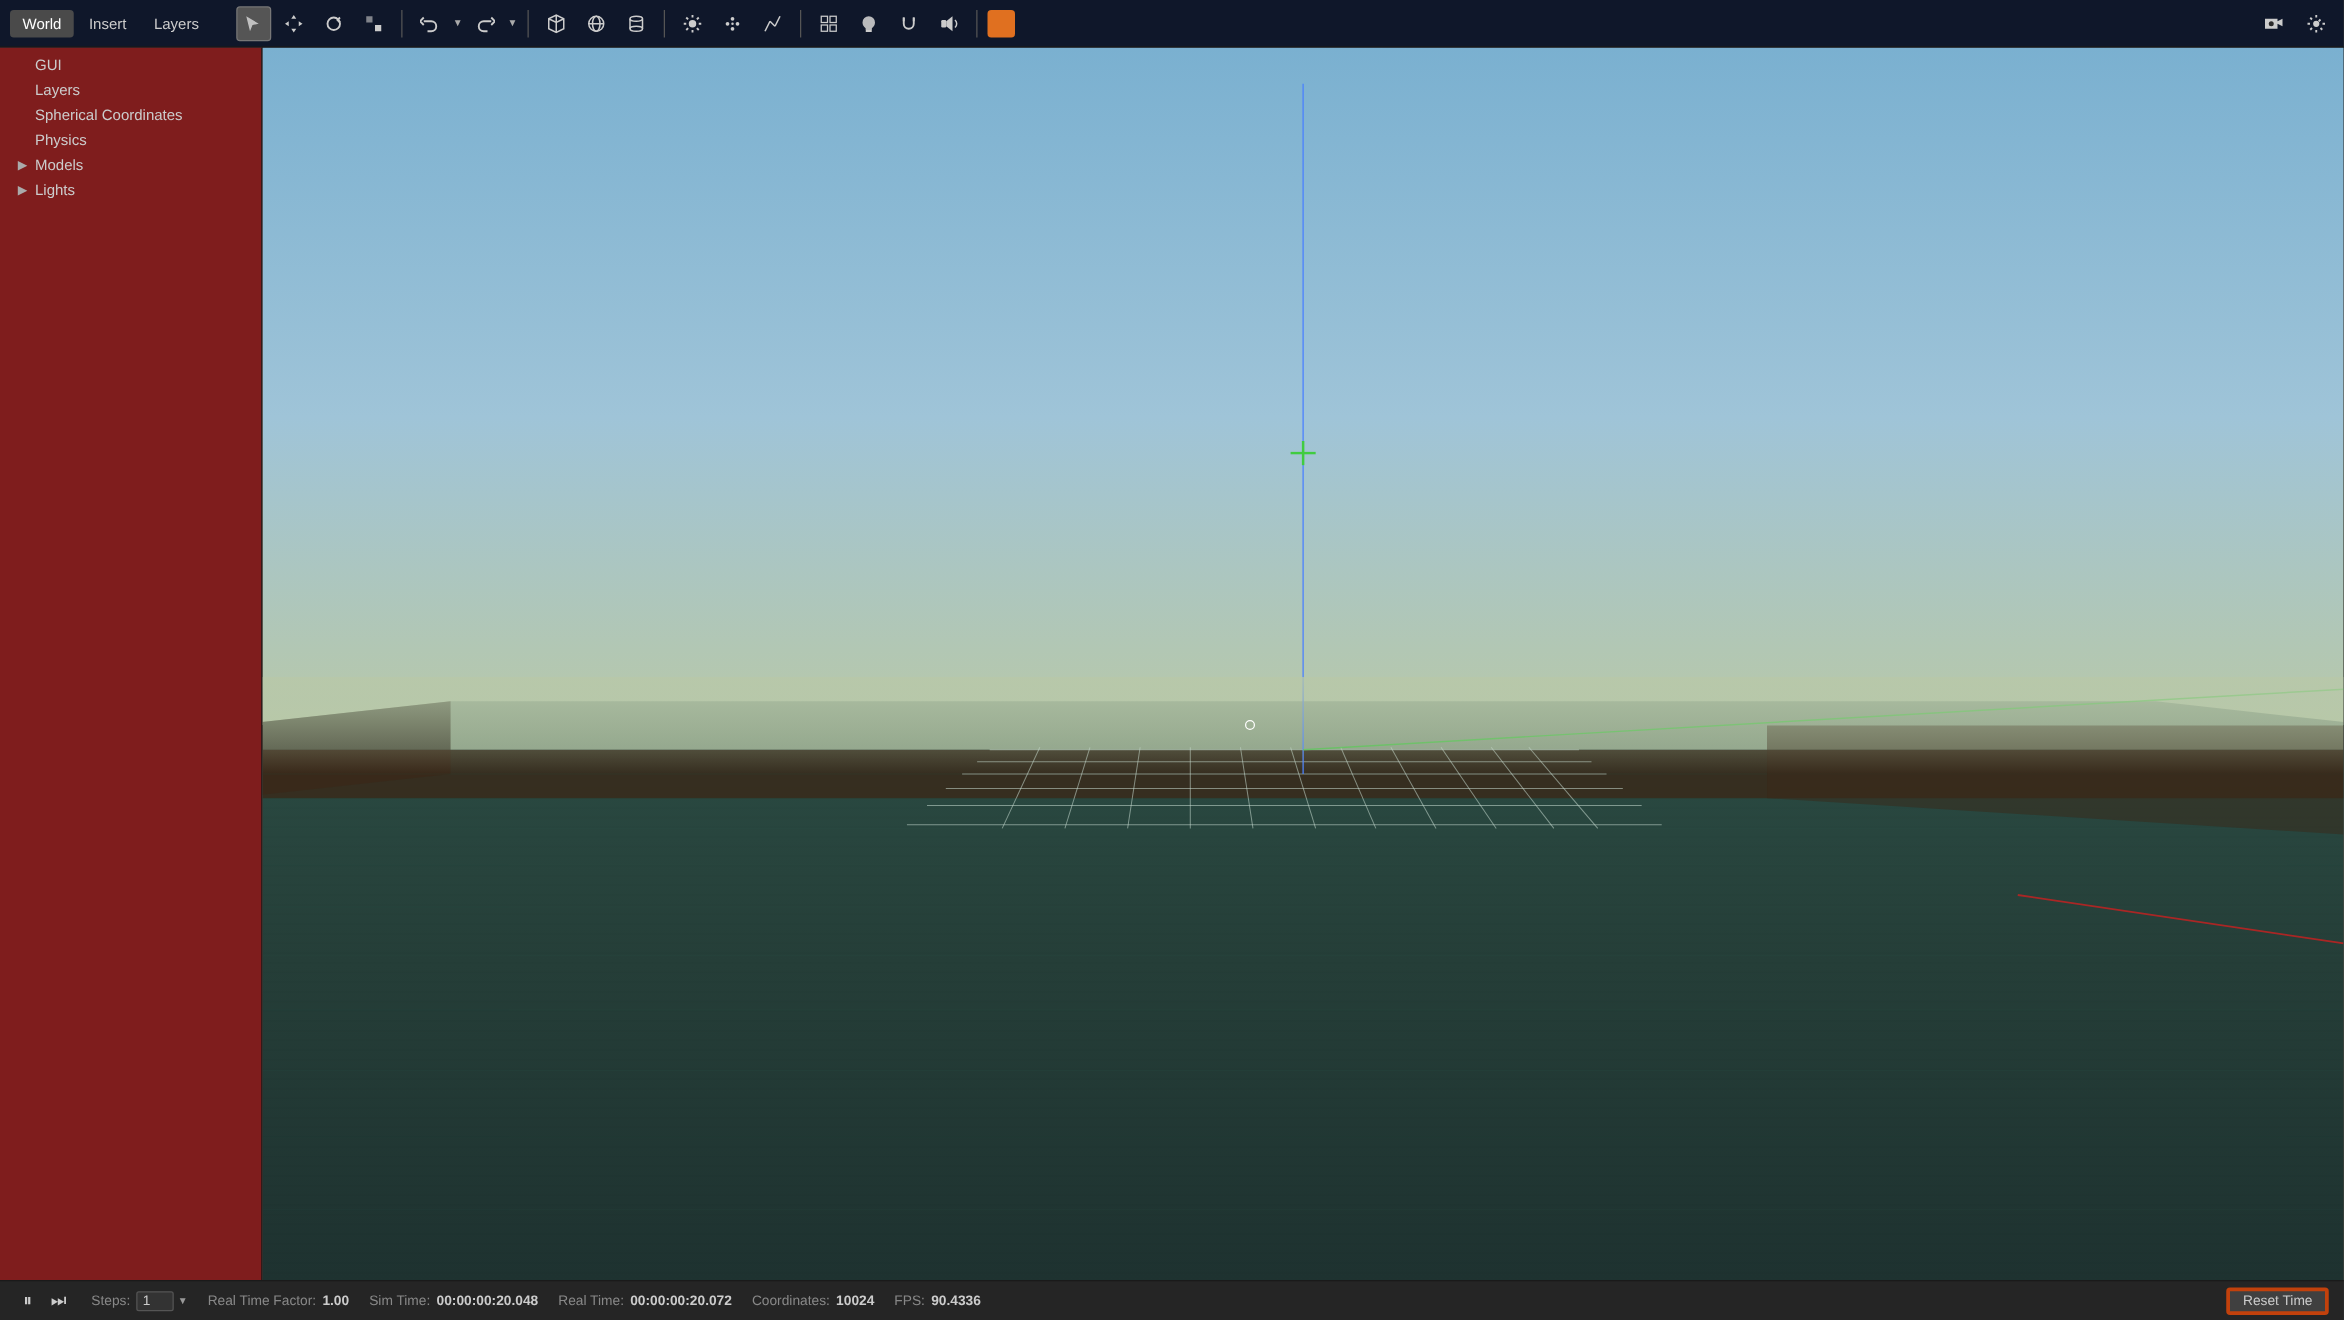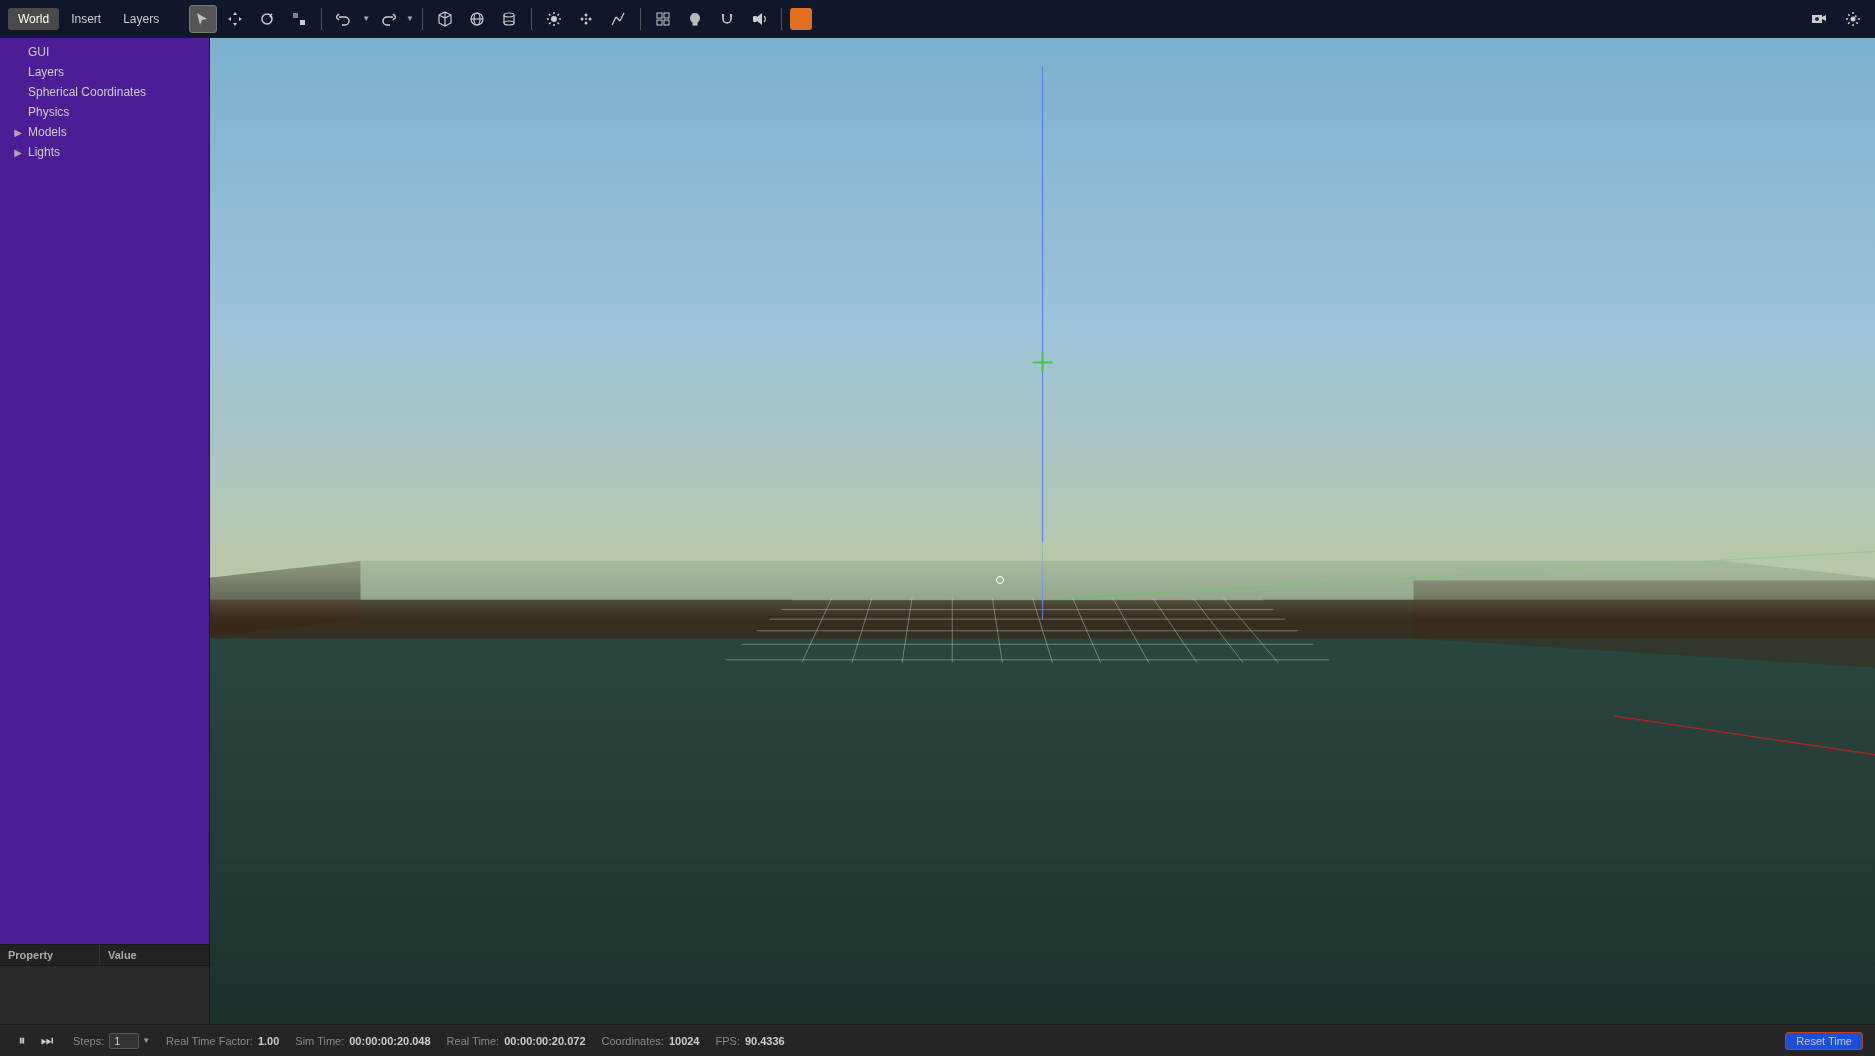--- a/index.html
+++ b/index.html
@@ -99,21 +99,21 @@
     
     .main-content {
       display: flex;
       flex: 1;
       overflow: hidden;
     }
 
     
     .sidebar {
       width: 210px;
-      background: #4c1d95;
+      background: #7f1d1d;
       display: flex;
       flex-direction: column;
       border-right: 1px solid #1a1a1a;
       flex-shrink: 0;
     }
 
     .sidebar-tree {
       flex: 1;
       padding: 4px 0;
       overflow-y: auto;
@@ -246,22 +246,22 @@
       color: #888;
     }
 
     .status-value {
       color: #cccccc;
       font-weight: bold;
     }
 
     .status-btn {
       padding: 2px 10px;
-      background: #1d4ed8;
-      border: 1px solid #c2410c;
+      background: #404040;
+      border: 3px solid #c2410c;
       color: #ccc;
       border-radius: 3px;
       cursor: pointer;
       font-size: 11px;
     }
 
     .playback-btn {
       width: 20px;
       height: 20px;
       display: flex;
@@ -509,26 +509,20 @@
       <div class="tree-item">
         <div class="tree-expand">▶</div>
         <span>Models</span>
       </div>
       <div class="tree-item">
         <div class="tree-expand">▶</div>
         <span>Lights</span>
       </div>
     </div>
 
-    <div class="properties-panel">
-      <div class="properties-header">
-        <div class="properties-col">Property</div>
-        <div class="properties-col">Value</div>
-      </div>
-    </div>
   </div>
 
   <div class="viewport">
     <div class="viewport-inner">
 
       <div class="sky">
 
         <div class="clouds">
           <div class="cloud" style="width:180px;height:50px;top:10px;left:100px;opacity:0.7;"></div>
           <div class="cloud" style="width:220px;height:55px;top:5px;left:320px;opacity:0.75;"></div>

